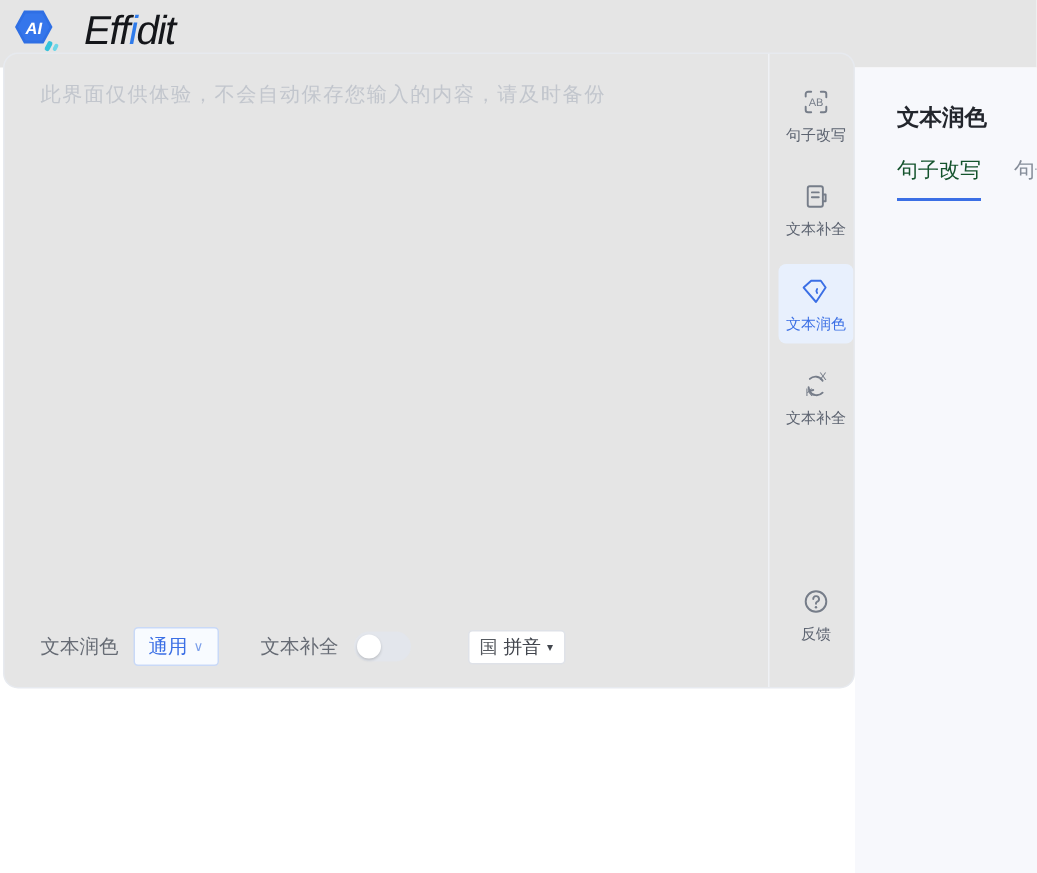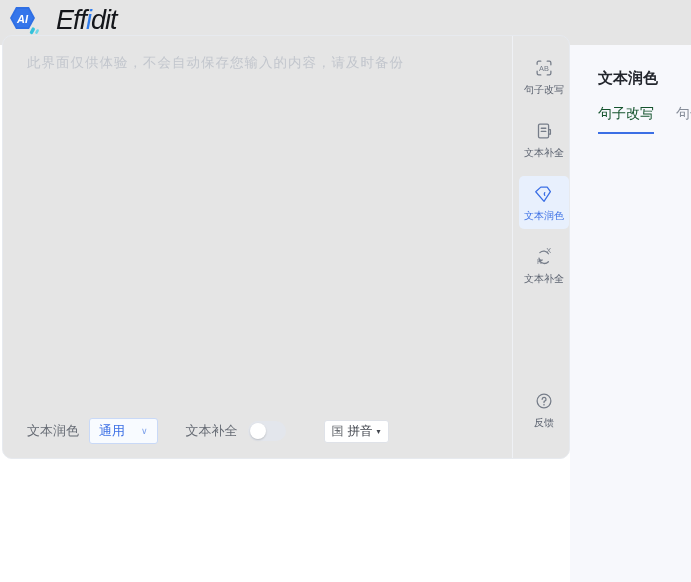--- a/index.html
+++ b/index.html
@@ -22,21 +22,21 @@
   .editor { width:100%; height:460px; border:none; outline:none; resize:none;
             padding:18px 24px; font-size:13.5px; color:#333;
             font-family:"Liberation Sans","DejaVu Sans",sans-serif; background:transparent; }
   .editor::placeholder { color:#c2c6cd; letter-spacing:1px; }
 
   
   .bottom-bar { position:absolute; left:24px; bottom:14px; display:flex;
                 align-items:center; font-size:13px; color:#666b74; white-space:nowrap; }
   .wt-btn { margin-left:10px; border:1px solid #c9d9f7; background:#f8fbff;
             color:#3b6fe5; font-size:13px; padding:3px 9px; border-radius:3px;
-            cursor:pointer; display:inline-flex; align-items:center; gap:16px; }
+            cursor:pointer; display:inline-flex; align-items:center; gap:4px; }
   .wt-btn .chev { font-size:9px; color:#7da0ea; }
   .toggle { width:38px; height:20px; background:#e3e6ec; border-radius:10px;
             margin-left:10px; position:relative; cursor:pointer; flex:0 0 auto; }
   .toggle .knob { position:absolute; left:2px; top:2px; width:16px; height:16px;
                   background:#fff; border-radius:50%; box-shadow:0 1px 2px rgba(0,0,0,.18); }
   .gap28 { display:inline-block; width:28px; }
   .lang-btn { margin-left:10px; border:1px solid #dfe2e8; background:#fff; color:#42464e;
               font-size:12.5px; padding:2px 7px; border-radius:3px; cursor:pointer;
               display:inline-flex; align-items:center; gap:4px; }
   .lang-btn .flag { font-size:12px; color:#55595f; }

